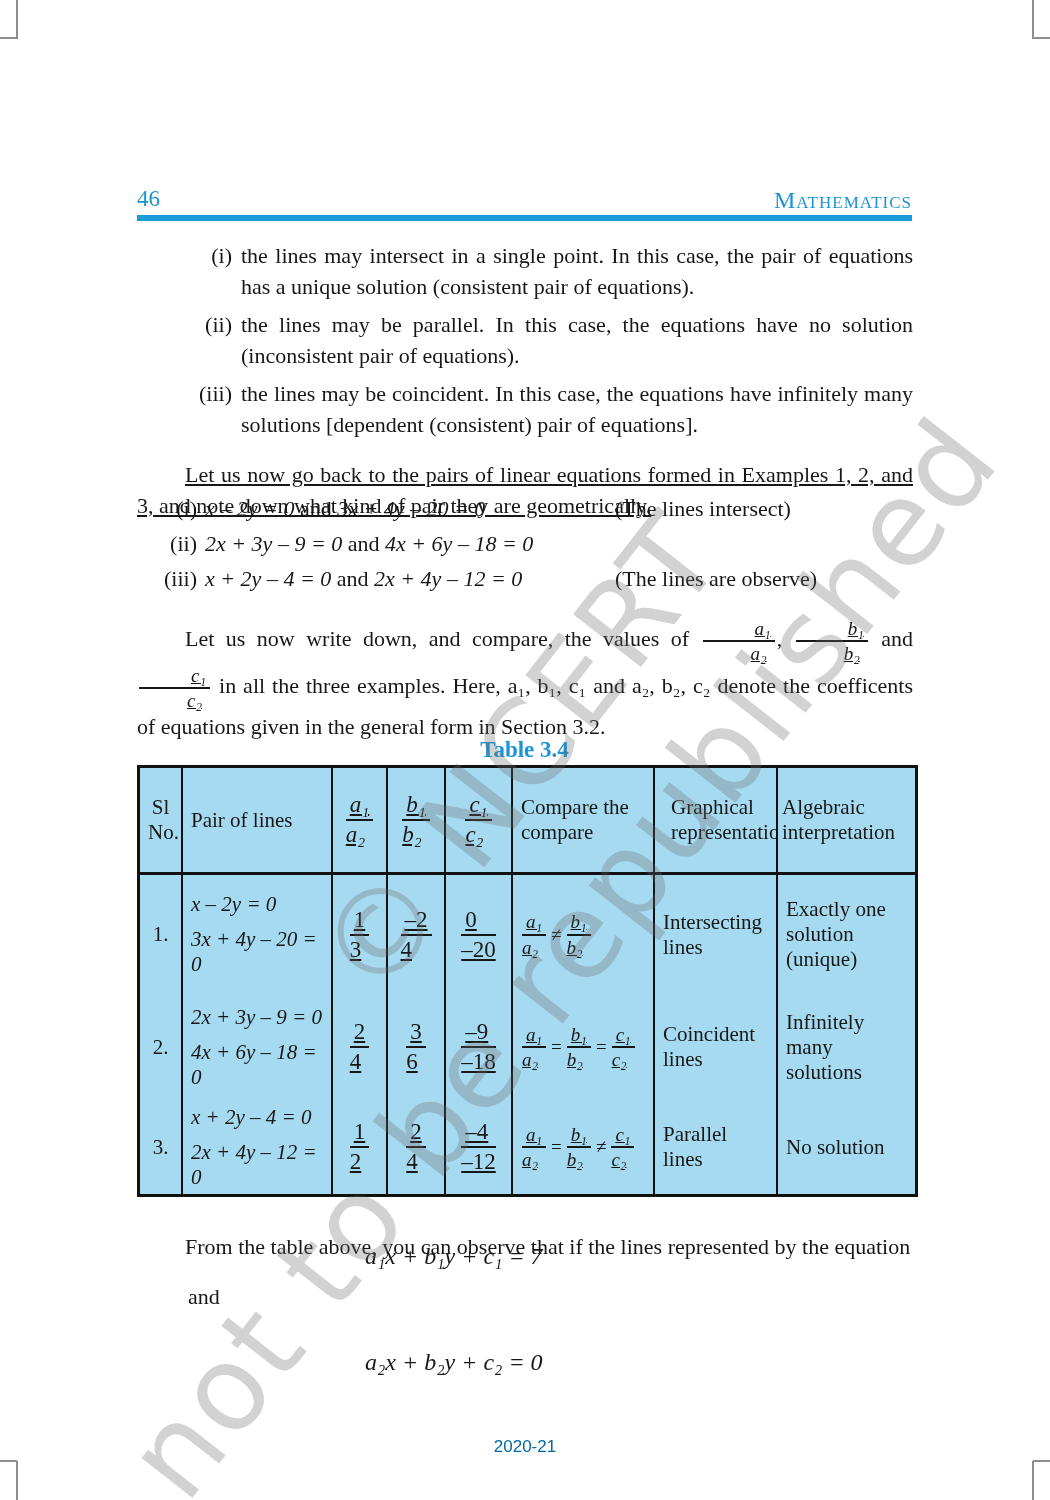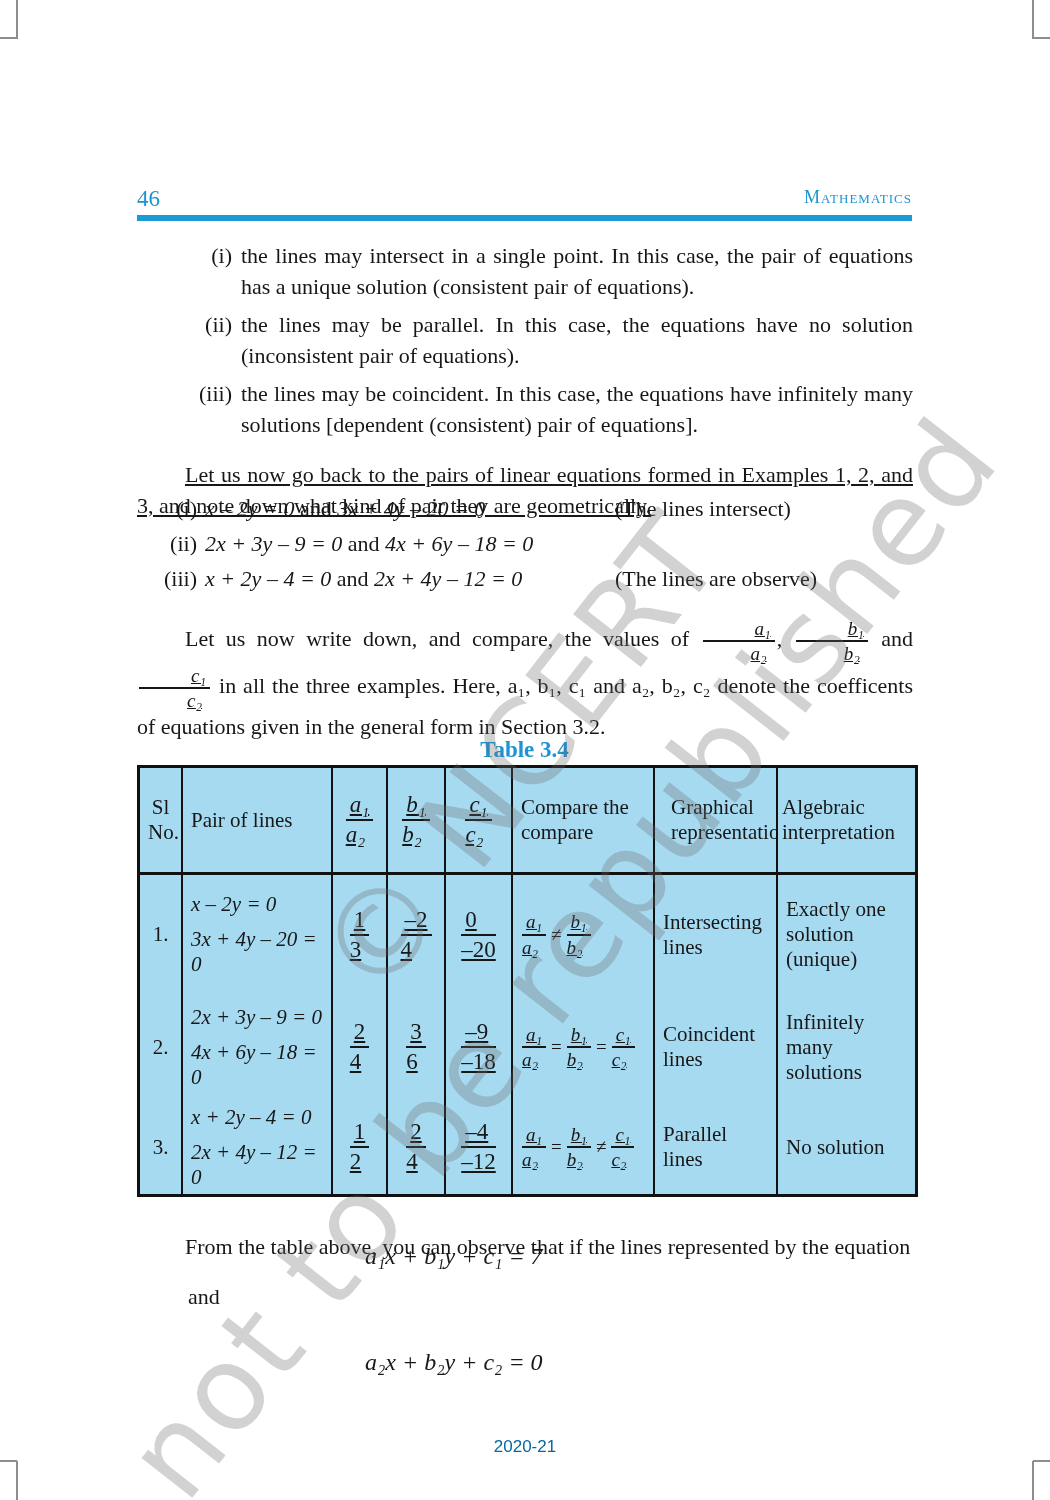--- a/index.html
+++ b/index.html
@@ -5,21 +5,21 @@
   html,body{margin:0;padding:0;}
   body{
     width:1050px;height:1500px;position:relative;overflow:hidden;
     background:#ffffff;color:#171717;
     font-family:"Liberation Serif","DejaVu Serif",serif;
   }
   
   .trim{position:absolute;background:#8d8d8d;}
   
   .page-num{position:absolute;left:137px;top:186px;font-size:23px;color:#1b95cf;}
-  .head-title{position:absolute;right:138px;top:187px;font-size:18px;color:#1b95cf;
+  .head-title{position:absolute;right:138px;top:187px;font-size:24px;color:#1b95cf;
     font-variant:small-caps;letter-spacing:1px;}
   .head-rule{position:absolute;left:137px;top:215px;width:775px;height:6px;background:#1b9ad8;}
   
   .intro{position:absolute;left:137px;top:240px;width:776px;font-size:22px;line-height:31px;}
   .intro-item{display:grid;grid-template-columns:95px 1fr;column-gap:9px;margin-bottom:7px;}
   .intro-item .lbl{text-align:right;}
   .intro-item .txt{text-align:justify;}
   
   .para{position:absolute;left:137px;width:776px;font-size:22px;line-height:31px;text-align:justify;}
   .para.indent{text-indent:48px;}

